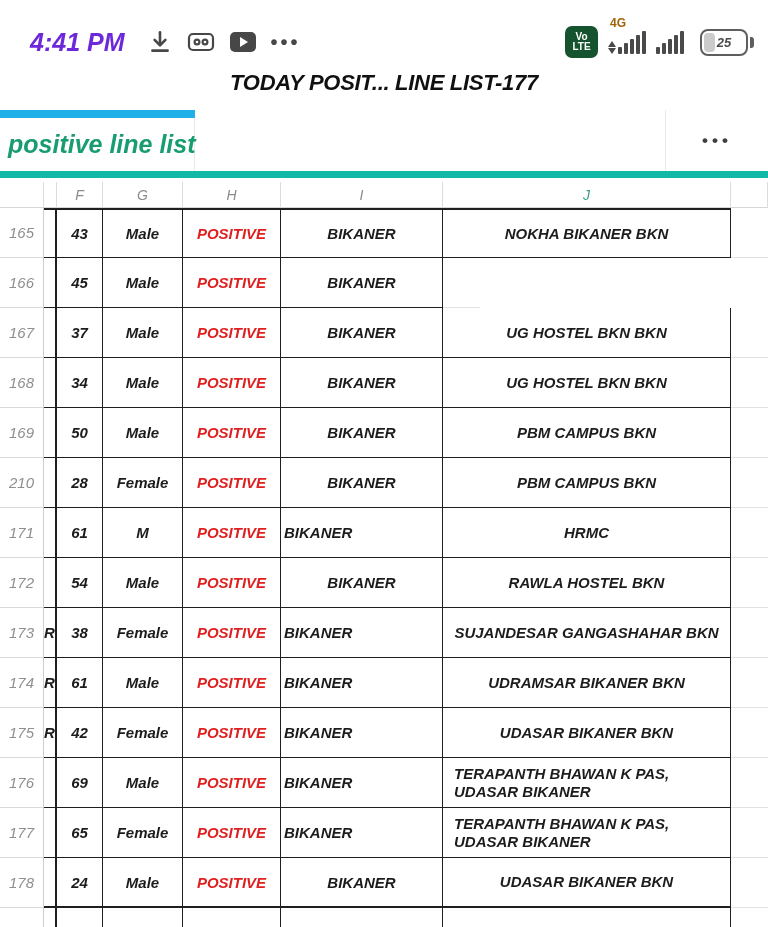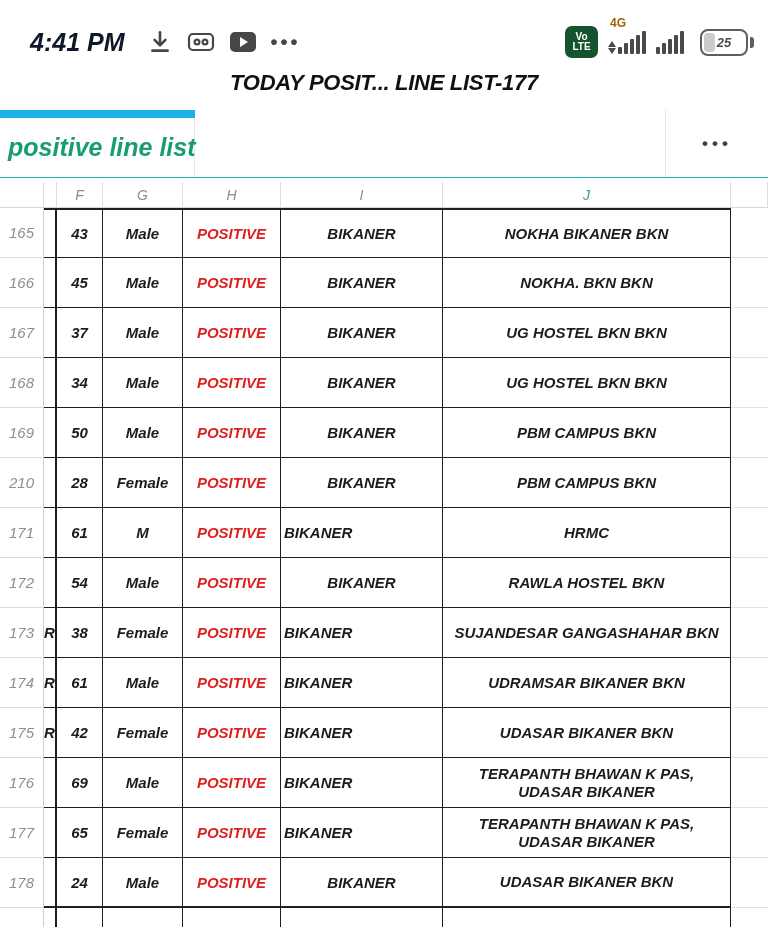--- a/index.html
+++ b/index.html
@@ -3,21 +3,21 @@
 <meta charset="utf-8">
 <style>
   * { margin:0; padding:0; box-sizing:border-box; }
   html,body { width:768px; height:927px; background:#fff; overflow:hidden;
               font-family:"Liberation Sans", sans-serif; }
 
   
   .status-bar { height:70px; display:flex; align-items:center; justify-content:space-between;
                 padding:14px 14px 0 30px; color:#474747; }
   .sb-left, .sb-right { display:flex; align-items:center; }
-  .sb-time { font-size:25px; font-style:italic; font-weight:600; color:#0f172a; margin-right:16px; }
+  .sb-time { font-size:25px; font-style:italic; font-weight:600; color:#6d28d9; margin-right:16px; }
   .sb-ico { margin:0 7px; display:flex; align-items:center; }
   .sb-dots { font-size:20px; font-weight:700; letter-spacing:3px; color:#474747; margin-left:6px; }
   .volte { width:33px; height:32px; background:#14532d; border-radius:7px; color:#fff;
            display:flex; flex-direction:column; align-items:center; justify-content:center;
            font-size:10px; font-weight:700; line-height:10px; margin-right:10px; }
   .sig-group { display:flex; align-items:flex-end; margin-right:10px; position:relative; }
   .fourg { position:absolute; top:-15px; left:2px; font-size:12px; font-weight:700; color:#a16207; }
   .updown { display:flex; flex-direction:column; align-items:center; margin-right:2px; }
   .tri-up { width:0; height:0; border-left:4px solid transparent; border-right:4px solid transparent;
             border-bottom:6px solid #4a4a4a; margin-bottom:1px; }
@@ -31,21 +31,21 @@
   .bat-fill { position:absolute; left:2px; top:2px; bottom:2px; width:11px; background:#cbcbcb; border-radius:4px; }
   .bat-txt { position:relative; width:100%; text-align:center; font-size:13px; font-style:italic;
              font-weight:600; color:#4c4c4c; }
   .bat-nub { width:4px; height:11px; background:#5e5e5e; border-radius:0 3px 3px 0; margin-left:2px; }
 
   
   .doc-title { height:40px; display:flex; align-items:flex-start; justify-content:center;
                font-size:22px; font-weight:700; font-style:italic; color:#101010; letter-spacing:-0.3px; }
 
   
-  .tab-bar { height:68px; position:relative; border-bottom:1px solid #14b8a6; display:flex; }
+  .tab-bar { height:68px; position:relative; border-bottom:7px solid #14b8a6; display:flex; }
   .active-ind { position:absolute; left:0; top:0; width:195px; height:8px; background:#1fb0e8; }
   .tab { width:195px; height:100%; border-right:1px solid #e8e8e8; display:flex; align-items:center;
          padding:8px 0 0 8px; }
   .tab-label { font-size:25px; font-weight:700; font-style:italic; color:#189c72; white-space:nowrap; }
   .tab-spacer { flex:1; }
   .tab-menu { width:103px; height:100%; border-left:1px solid #e8e8e8; display:flex;
               align-items:center; justify-content:center; }
   .menu-dots { font-size:17px; font-weight:700; letter-spacing:4px; color:#3f3f3f; }
 
   .gap4 { height:4px; }
@@ -67,21 +67,21 @@
 
   .rownum { border-right:1px solid #cfcfcf; border-bottom:1px solid #d9d9d9;
             font-size:15px; font-weight:400; color:#8f8f8f; }
   .dark { border-right:1.5px solid #1f1f1f; border-bottom:1.5px solid #1f1f1f; }
   .ce { border-right-width:2px; }
   .ck { border-bottom:1px solid #e2e2e2; }
   .trow:first-child .dark { border-top:2px solid #1f1f1f; }
   #table-rows .trow:last-child .dark { border-bottom-width:2.5px; }
   .ch { color:#e01f1f; }
   .ci.left { justify-content:flex-start; padding-left:3px; }
-  .cj { padding:0 11px; text-align:center; line-height:1.2; }
+  .cj { padding:0 11px; line-height:1.2; }
   .partial-row .dark { border-bottom:none; border-top:none; }
   .partial-row .rownum { border-bottom:none; }
   .partial-row .ck { border-bottom:none; }
 </style>
 </head>
 <body>
 
 <div class="status-bar">
   <div class="sb-left">
     <span class="sb-time">4:41 PM</span>
@@ -181,21 +181,20 @@
     <div class="cell dark cj w-j">NOKHA BIKANER BKN</div>
     <div class="cell ck w-k"></div>
   </div>
       <div class="trow">
     <div class="cell rownum w-num">166</div>
     <div class="cell dark ce w-e"></div>
     <div class="cell dark cf w-f">45</div>
     <div class="cell dark cg w-g">Male</div>
     <div class="cell dark ch w-h">POSITIVE</div>
     <div class="cell dark ci w-i">BIKANER</div>
-    <div class="cell dark cj w-j">NOKHA.  BKN BKN</div>
     <div class="cell ck w-k"></div>
   </div>
       <div class="trow">
     <div class="cell rownum w-num">167</div>
     <div class="cell dark ce w-e"></div>
     <div class="cell dark cf w-f">37</div>
     <div class="cell dark cg w-g">Male</div>
     <div class="cell dark ch w-h">POSITIVE</div>
     <div class="cell dark ci w-i">BIKANER</div>
     <div class="cell dark cj w-j">UG HOSTEL BKN BKN</div>

